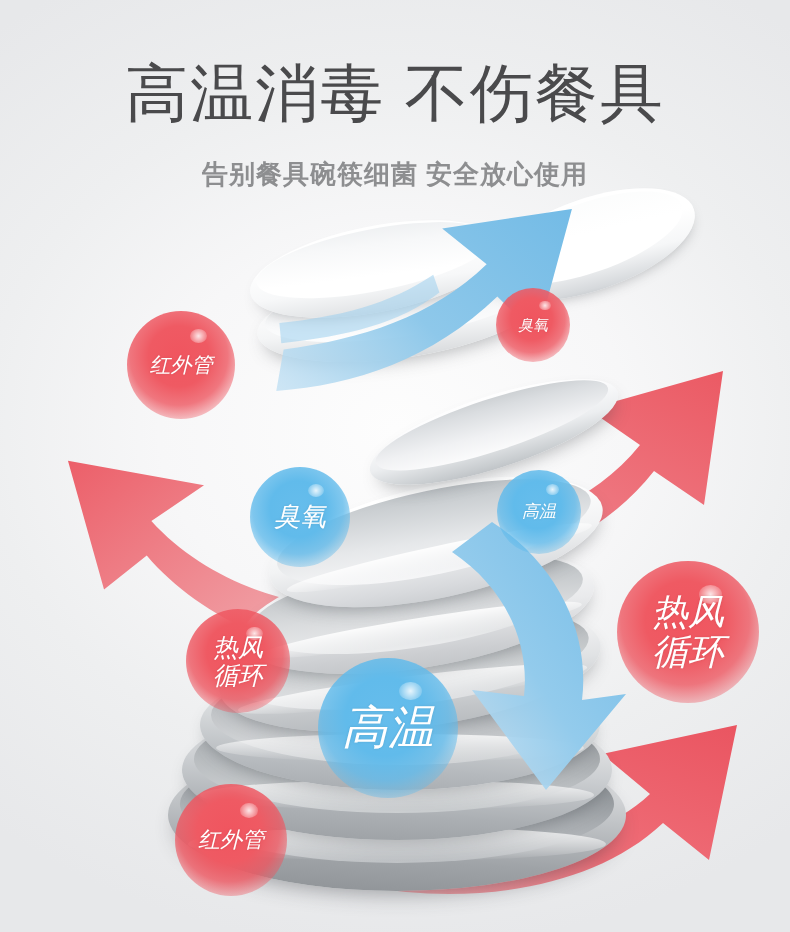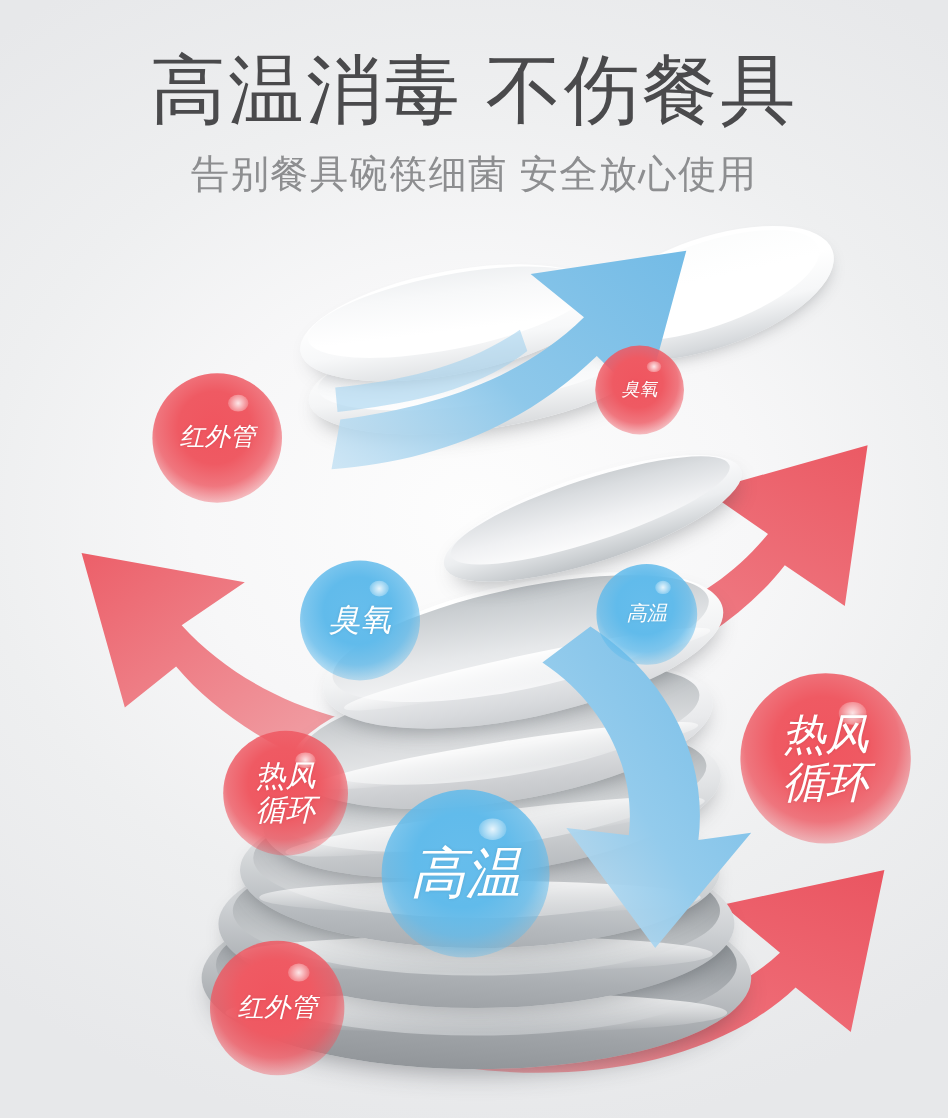--- a/index.html
+++ b/index.html
@@ -20,33 +20,33 @@
 
   
   .header {
     position: absolute;
     top: 0; left: 0; right: 0;
     text-align: center;
     z-index: 60;
   }
   .title {
     margin: 0;
-    padding-top: 42px;
+    padding-top: 59px;
     font-size: 63px;
     line-height: 1.08;
     font-weight: 400;
     letter-spacing: 2px;
     color: #4a4a4c;
     white-space: nowrap;
   }
   .subtitle {
-    margin: 0;
+    margin: 16px;
     padding-top: 14px;
-    font-size: 32px;
-    font-weight: 400;
+    font-size: 26px;
+    font-weight: 700;
     letter-spacing: 1px;
     color: #8d8e90;
     white-space: nowrap;
   }
 
   
   .stage {
     position: absolute;
     inset: 0;
   }

